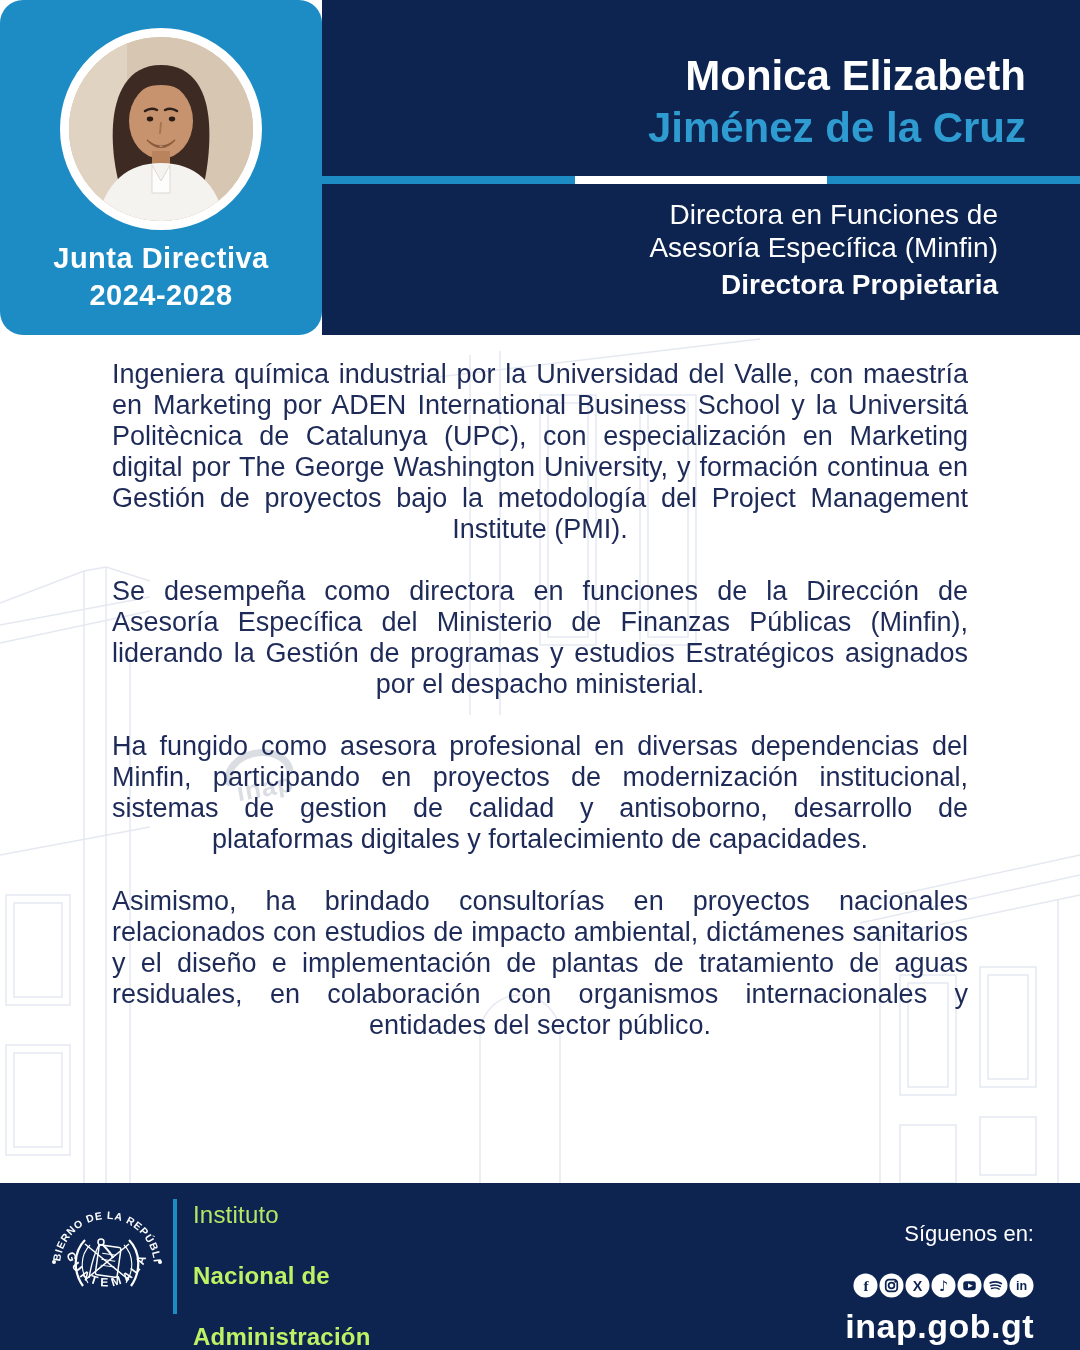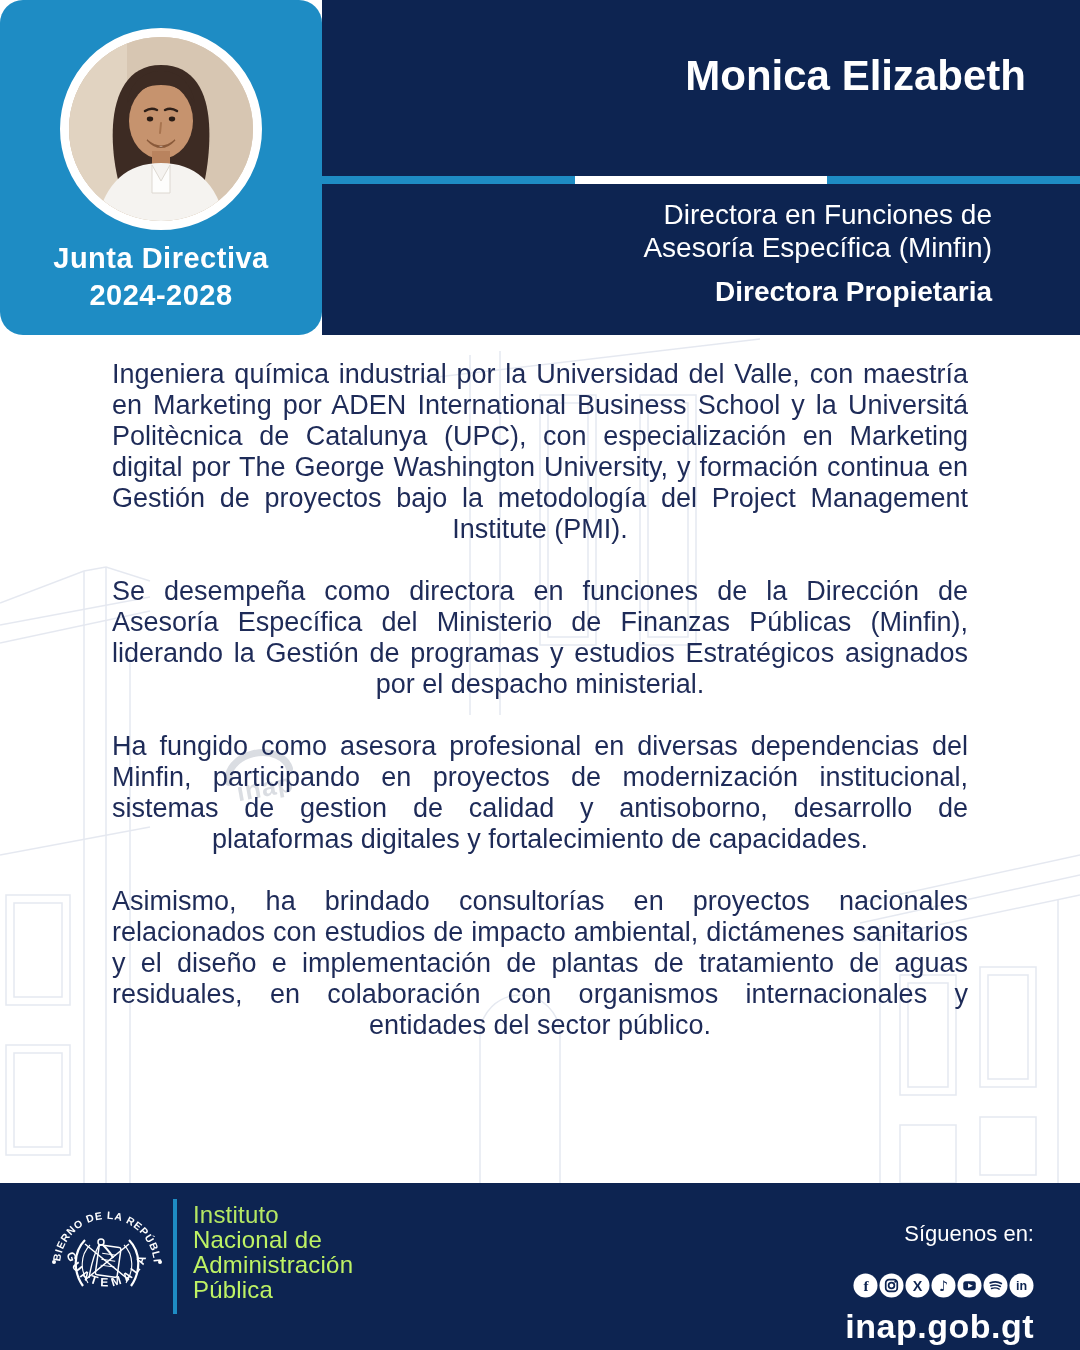--- a/index.html
+++ b/index.html
@@ -47,25 +47,25 @@
   .name-first { color: #ffffff; font-size: 42px; font-weight: bold; }
   .name-last  { color: #2e9bd1; font-size: 42px; font-weight: bold; }
   .hdr-stripe {
     position: absolute; top: 176px; left: 0;
     width: 100%; height: 8px; display: flex;
   }
   .hdr-stripe .seg { height: 100%; }
   .seg-blue  { background: #1e8cc4; width: 33.4%; }
   .seg-white { background: #ffffff; width: 33.3%; }
   .role-block {
-    position: absolute; top: 198px; right: 88px;
+    position: absolute; top: 198px; right: 82px;
     text-align: right; color: #ffffff;
     font-size: 28px; line-height: 33px;
   }
-  .role-bold { font-weight: bold; margin-top: 11px; }
+  .role-bold { font-weight: bold; margin-top: 4px; }
 
   
   .body-area {
     position: absolute; left: 0; top: 335px;
     width: 1080px; height: 848px;
     background: #ffffff;
   }
   .bg-sketch { position: absolute; inset: 0; }
   .inap-mark {
     position: absolute; left: 218px; top: 408px;
@@ -95,21 +95,21 @@
     position: absolute; left: 173px; top: 16px;
     width: 4px; height: 115px;
     background: #1e8cc4;
   }
   .inst-block {
     position: absolute; left: 193px; top: 19px;
     color: #bef264; font-size: 24px; line-height: 25px;
     letter-spacing: .2px;
   }
   .inst-light { font-weight: normal; opacity: .95; }
-  .inst-bold  { font-weight: normal; }
+  .inst-bold  { font-weight: bold; margin-top: 36px; }
   .foot-right {
     position: absolute; right: 46px; top: 38px;
     text-align: right; color: #ffffff;
   }
   .follow { font-size: 22px; font-weight: normal; margin-bottom: 26px; }
   .social-row { display: flex; justify-content: flex-end; gap: 1px; margin-bottom: 9px; }
   .social-row .sicon { width: 25px; height: 25px; display: inline-block; }
   .website { font-size: 34px; font-weight: bold; letter-spacing: .5px; }
 </style>
 </head>
@@ -138,20 +138,21 @@
     </div>
     <div class="badge">
       <div>Junta Directiva</div>
       <div>2024-2028</div>
     </div>
   </div>
 
   <div class="hdr-right">
     <div class="name-block">
       <div class="name-first">Monica Elizabeth</div>
+      <div class="name-last">Jiménez de la Cruz</div>
     </div>
     <div class="hdr-stripe">
       <div class="seg seg-blue"></div>
       <div class="seg seg-white"></div>
       <div class="seg seg-blue"></div>
     </div>
     <div class="role-block">
       <div>Directora en Funciones de</div>
       <div>Asesoría Específica (Minfin)</div>
       <div class="role-bold">Directora Propietaria</div>

